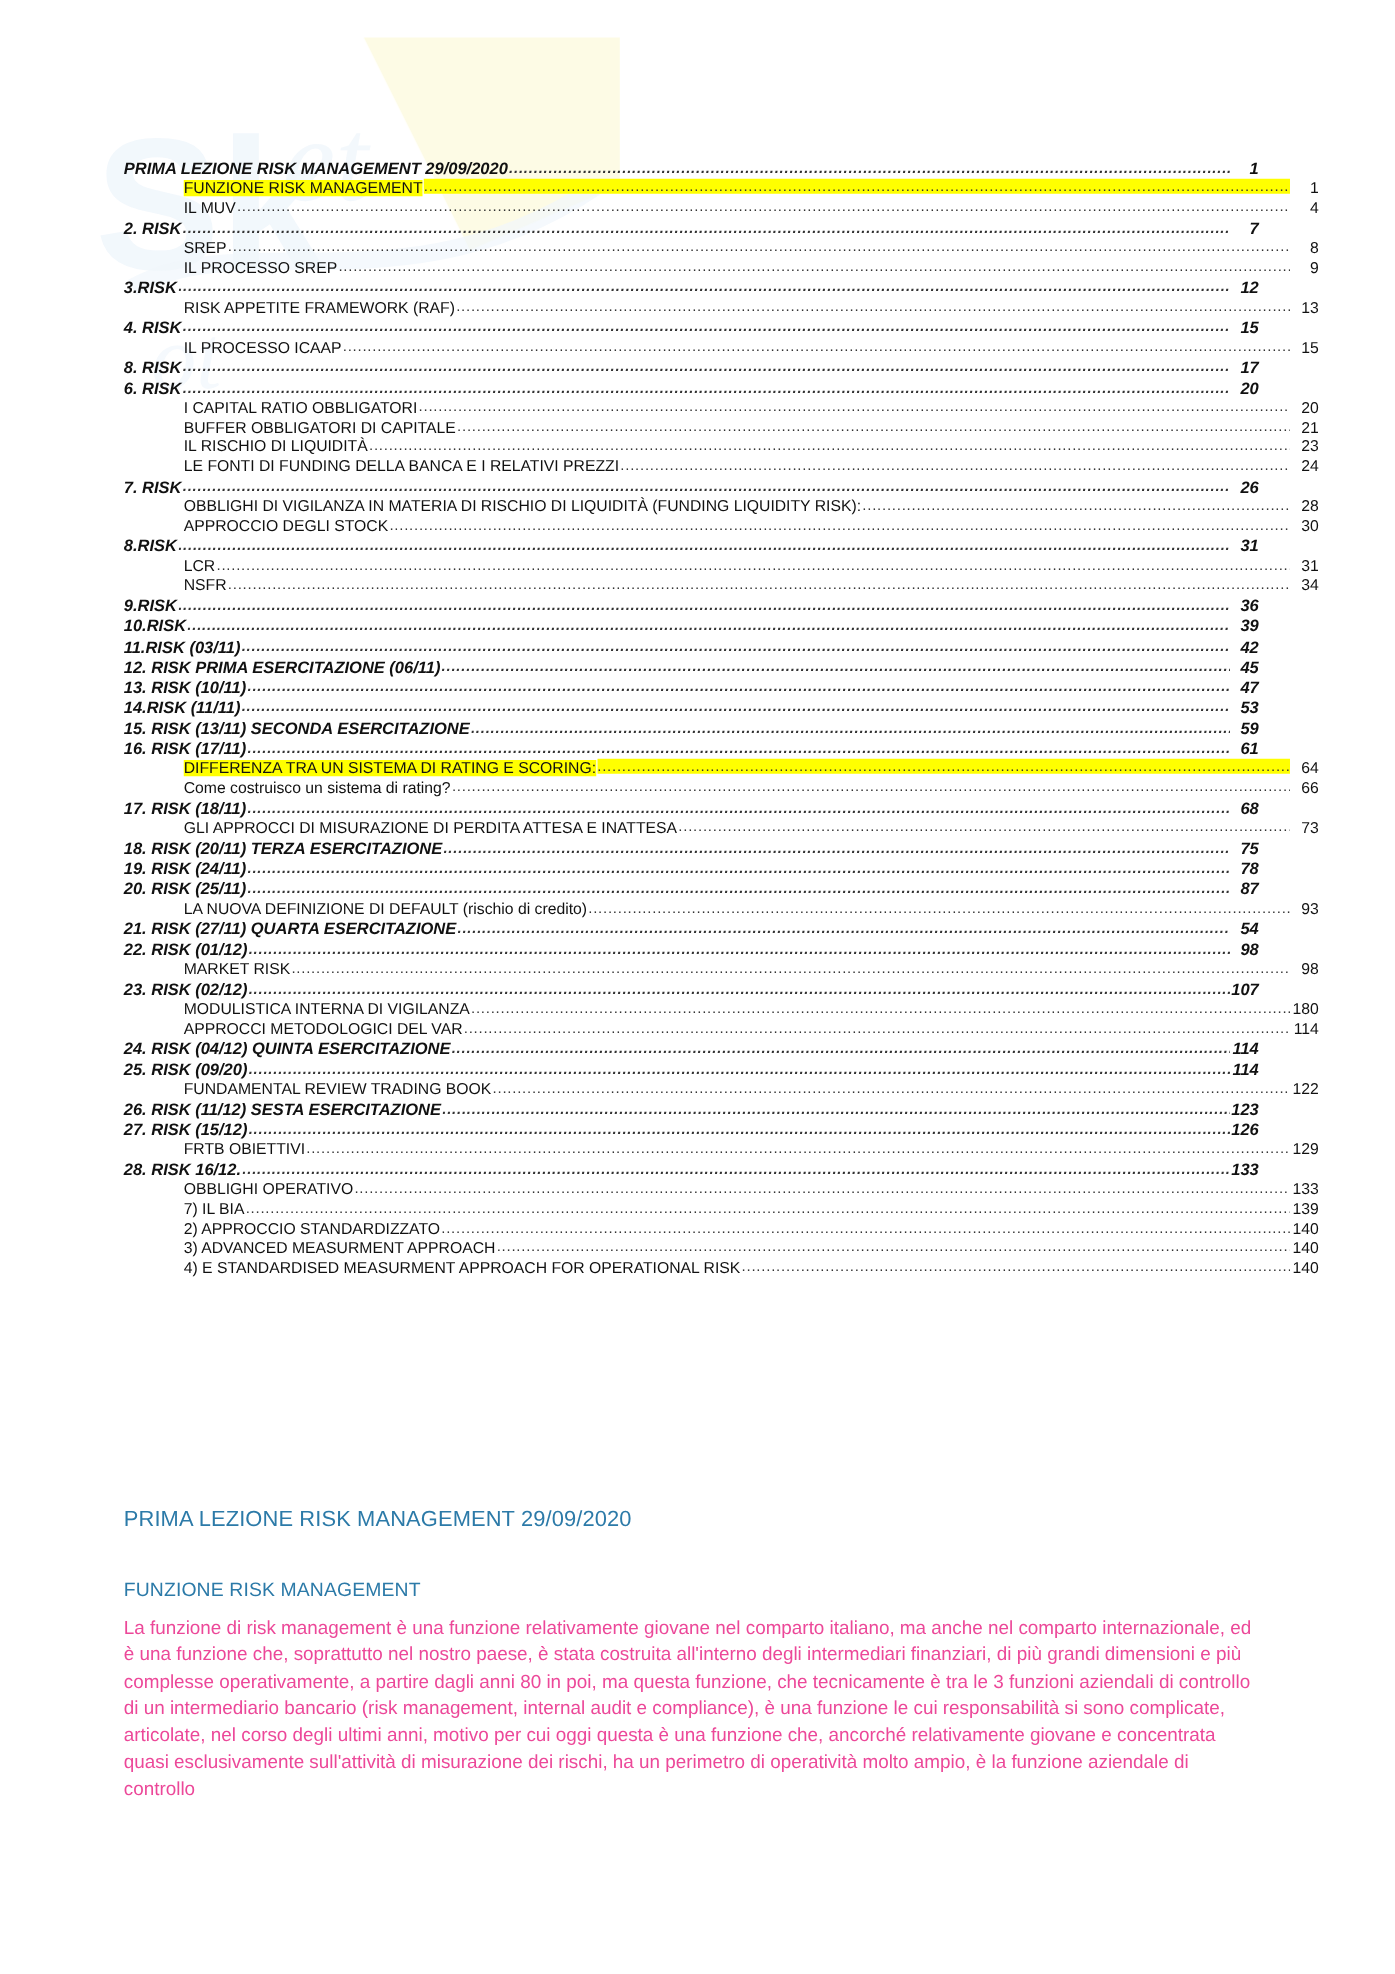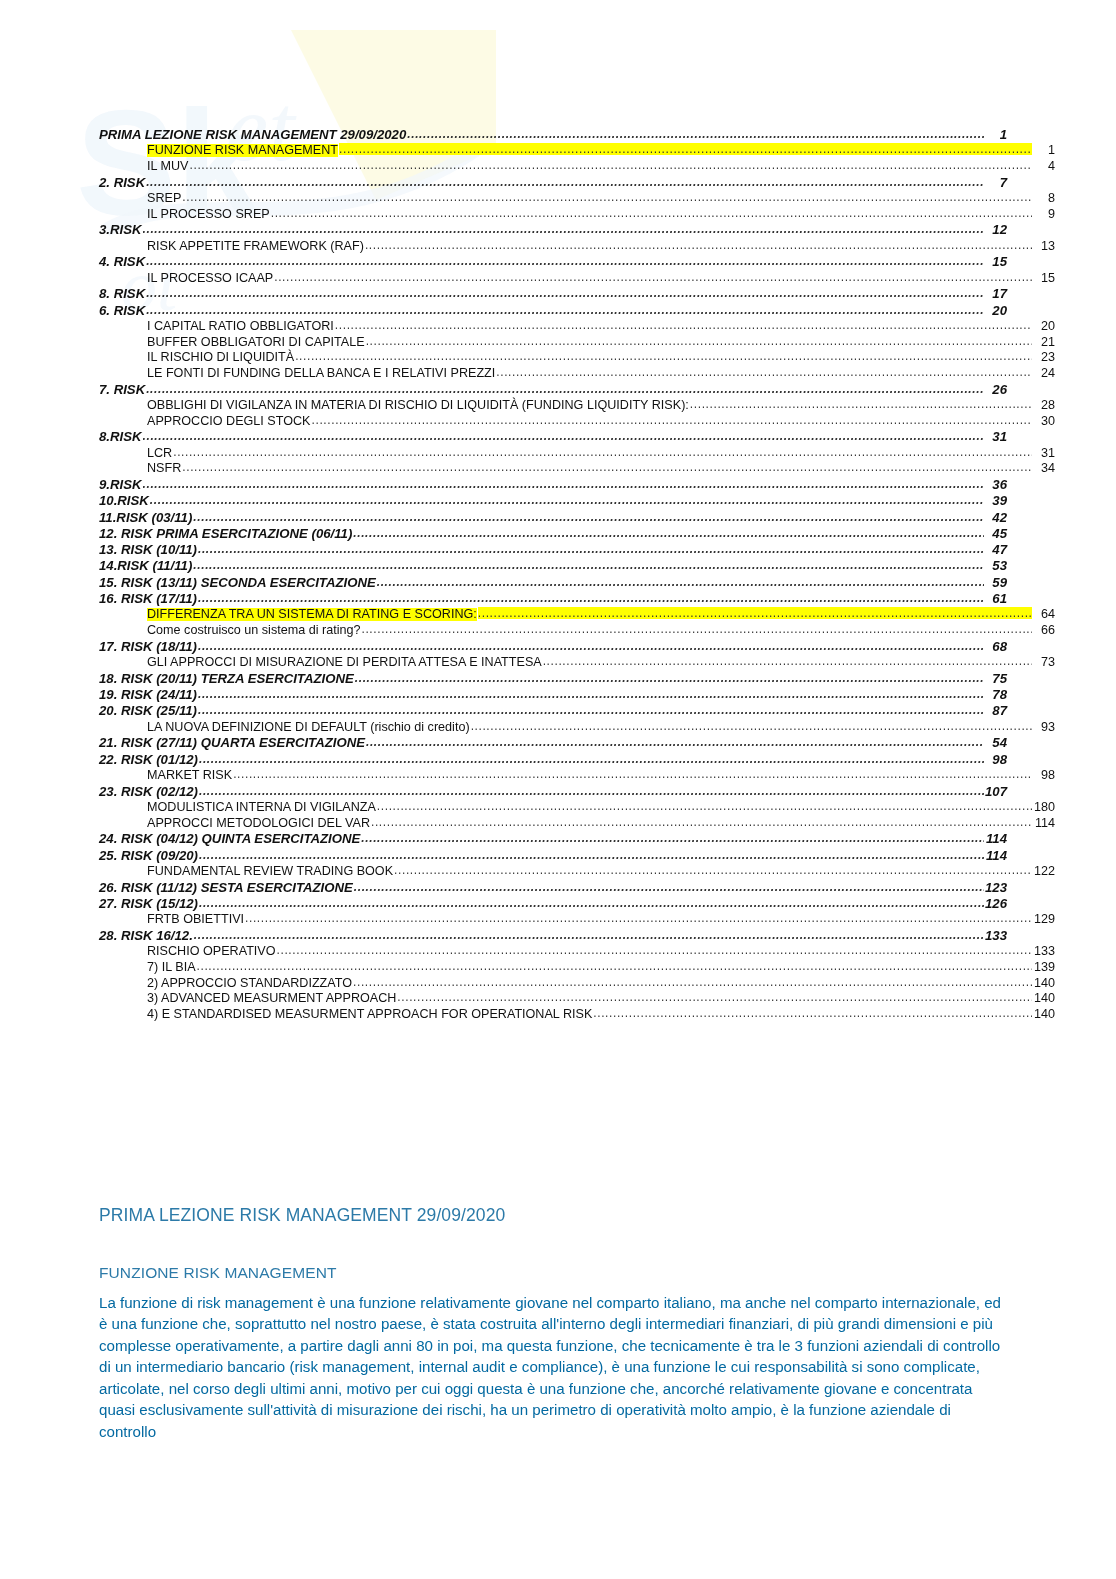--- a/index.html
+++ b/index.html
@@ -119,21 +119,21 @@
     color: #2c7aa8;
     font-weight: normal;
     font-size: 15.5px;
     margin: 0 0 10px 0;
     letter-spacing: 0.1px;
   }
   p.doc-p {
     font-size: 15.1px;
     line-height: 1.42;
     margin: 0;
-    color: #0369a1;
+    color: #ec4899;
     text-align: left;
   }
 </style>
 </head>
 <body>
 
 <div class="watermark">
   <svg width="420" height="330" viewBox="0 0 420 330" xmlns="http://www.w3.org/2000/svg">
     <g opacity="0.30">
       <path d="M215 0 L420 0 L420 118 L300 170 Z" fill="#f6ee8e" opacity="0.75"></path>
@@ -398,21 +398,21 @@
           <span class="toc-label">FRTB OBIETTIVI</span>
           <span class="toc-dots">...................................................................................................................................................................................................................................................................</span>
           <span class="toc-page">129</span>
         </div>
         <div class="toc-row lvl1">
           <span class="toc-label">28. RISK 16/12.</span>
           <span class="toc-dots">...................................................................................................................................................................................................................................................................</span>
           <span class="toc-page">133</span>
         </div>
         <div class="toc-row lvl2">
-          <span class="toc-label">RISCHIO OPERATIVO</span>
+          <span class="toc-label">OBBLIGHI OPERATIVO</span>
           <span class="toc-dots">...................................................................................................................................................................................................................................................................</span>
           <span class="toc-page">133</span>
         </div>
         <div class="toc-row lvl2">
           <span class="toc-label">7) IL BIA</span>
           <span class="toc-dots">...................................................................................................................................................................................................................................................................</span>
           <span class="toc-page">139</span>
         </div>
         <div class="toc-row lvl2">
           <span class="toc-label">2) APPROCCIO STANDARDIZZATO</span>

